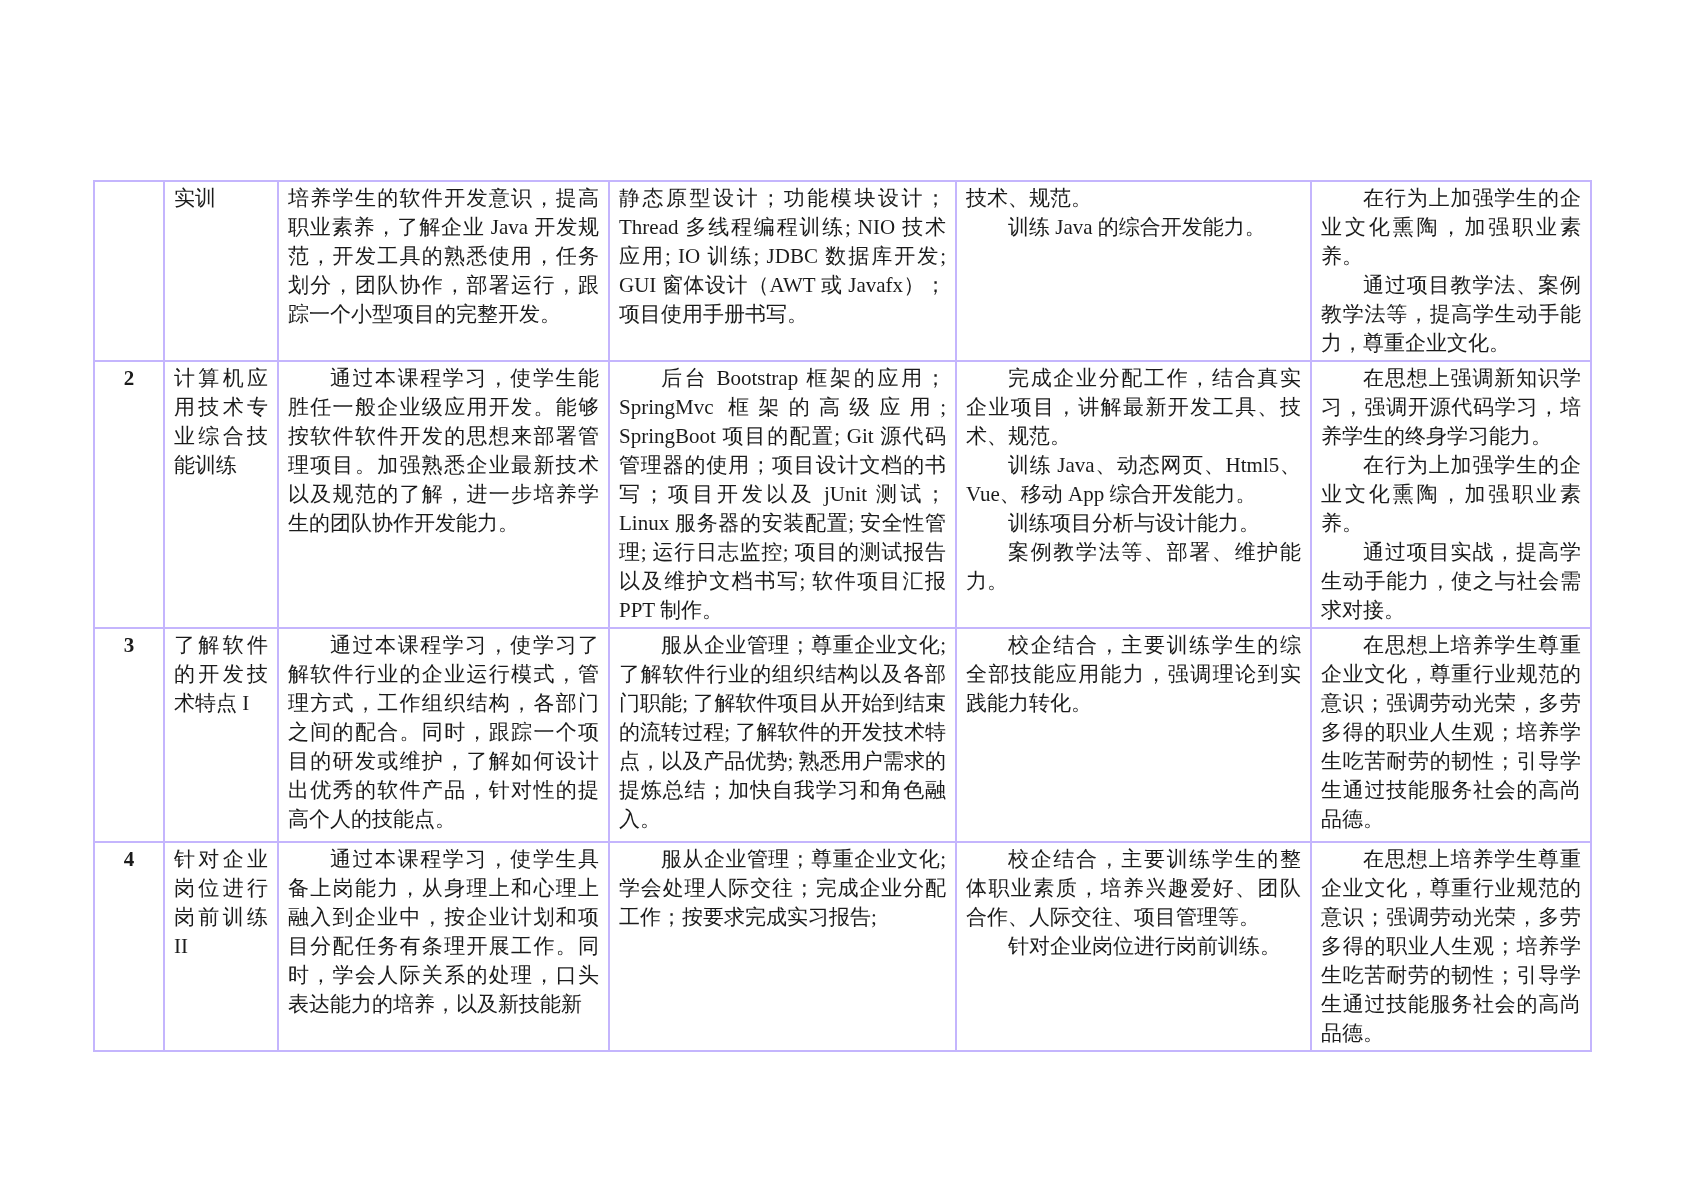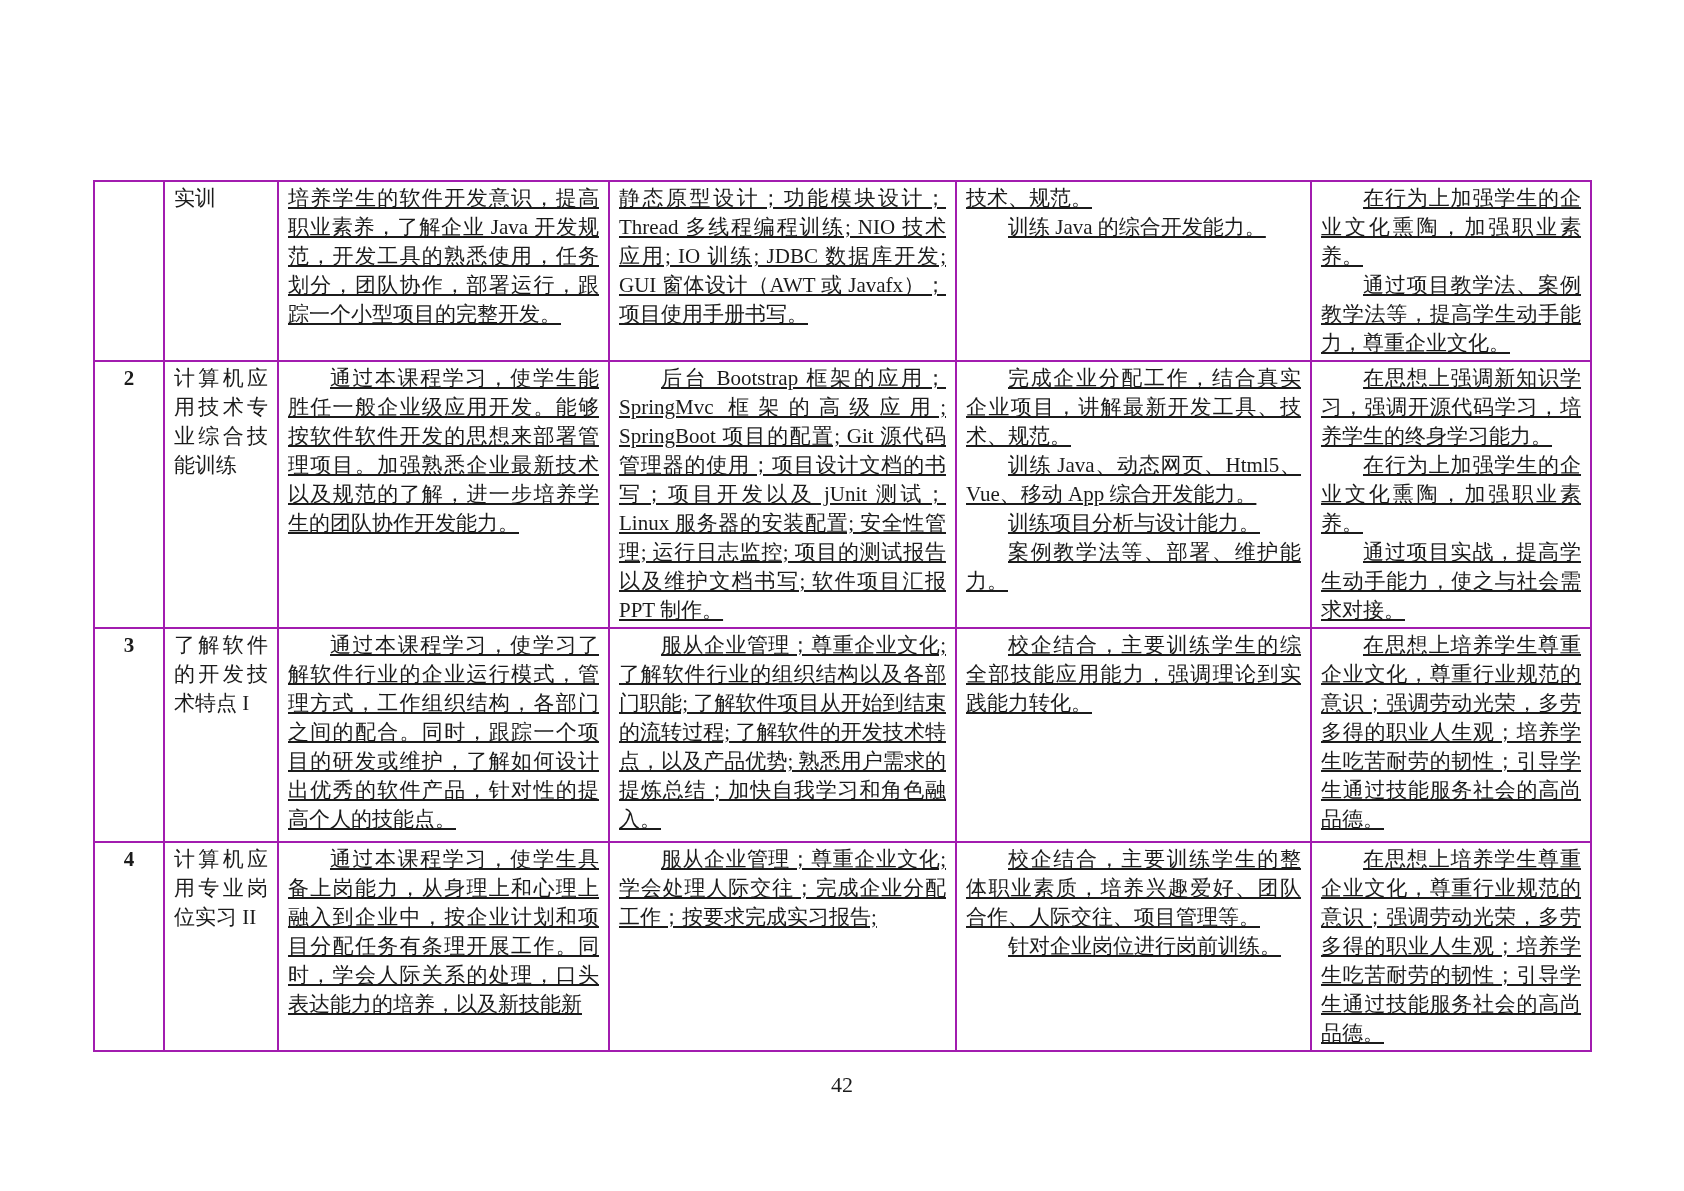--- a/index.html
+++ b/index.html
@@ -16,38 +16,37 @@
     overflow: hidden;
   }
   table.course-table {
     position: absolute;
     left: 93px; top: 180px;
     width: 1497px;
     border-collapse: collapse;
     table-layout: fixed;
   }
   table.course-table td {
-    border: 2px solid #a21caf;
+    border: 2px solid #c4b5fd;
     vertical-align: top;
     padding: 2px 9px;
     font-size: 21px;
     line-height: 29px;
     overflow: hidden;
   }
   td.cell-num {
     text-align: center;
     font-weight: bold;
     font-size: 22px;
   }
   td.cell-course { text-align: justify; text-justify: inter-character; }
   td.v-mid { vertical-align: middle; }
   p.para {
     text-align: justify;
     text-justify: inter-character;
-    text-decoration: underline;
   }
   p.indent { text-indent: 2em; }
   tr.r0 { height: 150px; }
   tr.r1 { height: 242px; }
   tr.r2 { height: 214px; }
   tr.r3 { height: 203px; }
   .page-number {
     position: absolute;
     left: 0; right: 0; top: 1072px;
     text-align: center;
@@ -119,31 +118,30 @@
           </td>
           <td class="cell cell-training v-mid">
             <p class="para indent">校企结合，主要训练学生的综全部技能应用能力，强调理论到实践能力转化。</p>
           </td>
           <td class="cell cell-ideology v-mid">
             <p class="para indent">在思想上培养学生尊重企业文化，尊重行业规范的意识；强调劳动光荣，多劳多得的职业人生观；培养学生吃苦耐劳的韧性；引导学生通过技能服务社会的高尚品德。</p>
           </td>
         </tr>
         <tr class="r3">
           <td class="cell cell-num v-mid">4</td>
-          <td class="cell cell-course v-mid">计算机应用专业岗位实习 II</td>
+          <td class="cell cell-course v-mid">针对企业岗位进行岗前训练 II</td>
           <td class="cell cell-objective">
             <p class="para indent">通过本课程学习，使学生具备上岗能力，从身理上和心理上融入到企业中，按企业计划和项目分配任务有条理开展工作。同时，学会人际关系的处理，口头表达能力的培养，以及新技能新</p>
           </td>
           <td class="cell cell-content v-mid">
             <p class="para indent">服从企业管理；尊重企业文化; 学会处理人际交往；完成企业分配工作；按要求完成实习报告;</p>
           </td>
           <td class="cell cell-training v-mid">
             <p class="para indent">校企结合，主要训练学生的整体职业素质，培养兴趣爱好、团队合作、人际交往、项目管理等。</p>
             <p class="para indent">针对企业岗位进行岗前训练。</p>
           </td>
           <td class="cell cell-ideology">
             <p class="para indent">在思想上培养学生尊重企业文化，尊重行业规范的意识；强调劳动光荣，多劳多得的职业人生观；培养学生吃苦耐劳的韧性；引导学生通过技能服务社会的高尚品德。</p>
           </td>
         </tr>
       </tbody>
   </table>
-  <div class="page-number">42</div>
 </div>
 
 </body></html>

